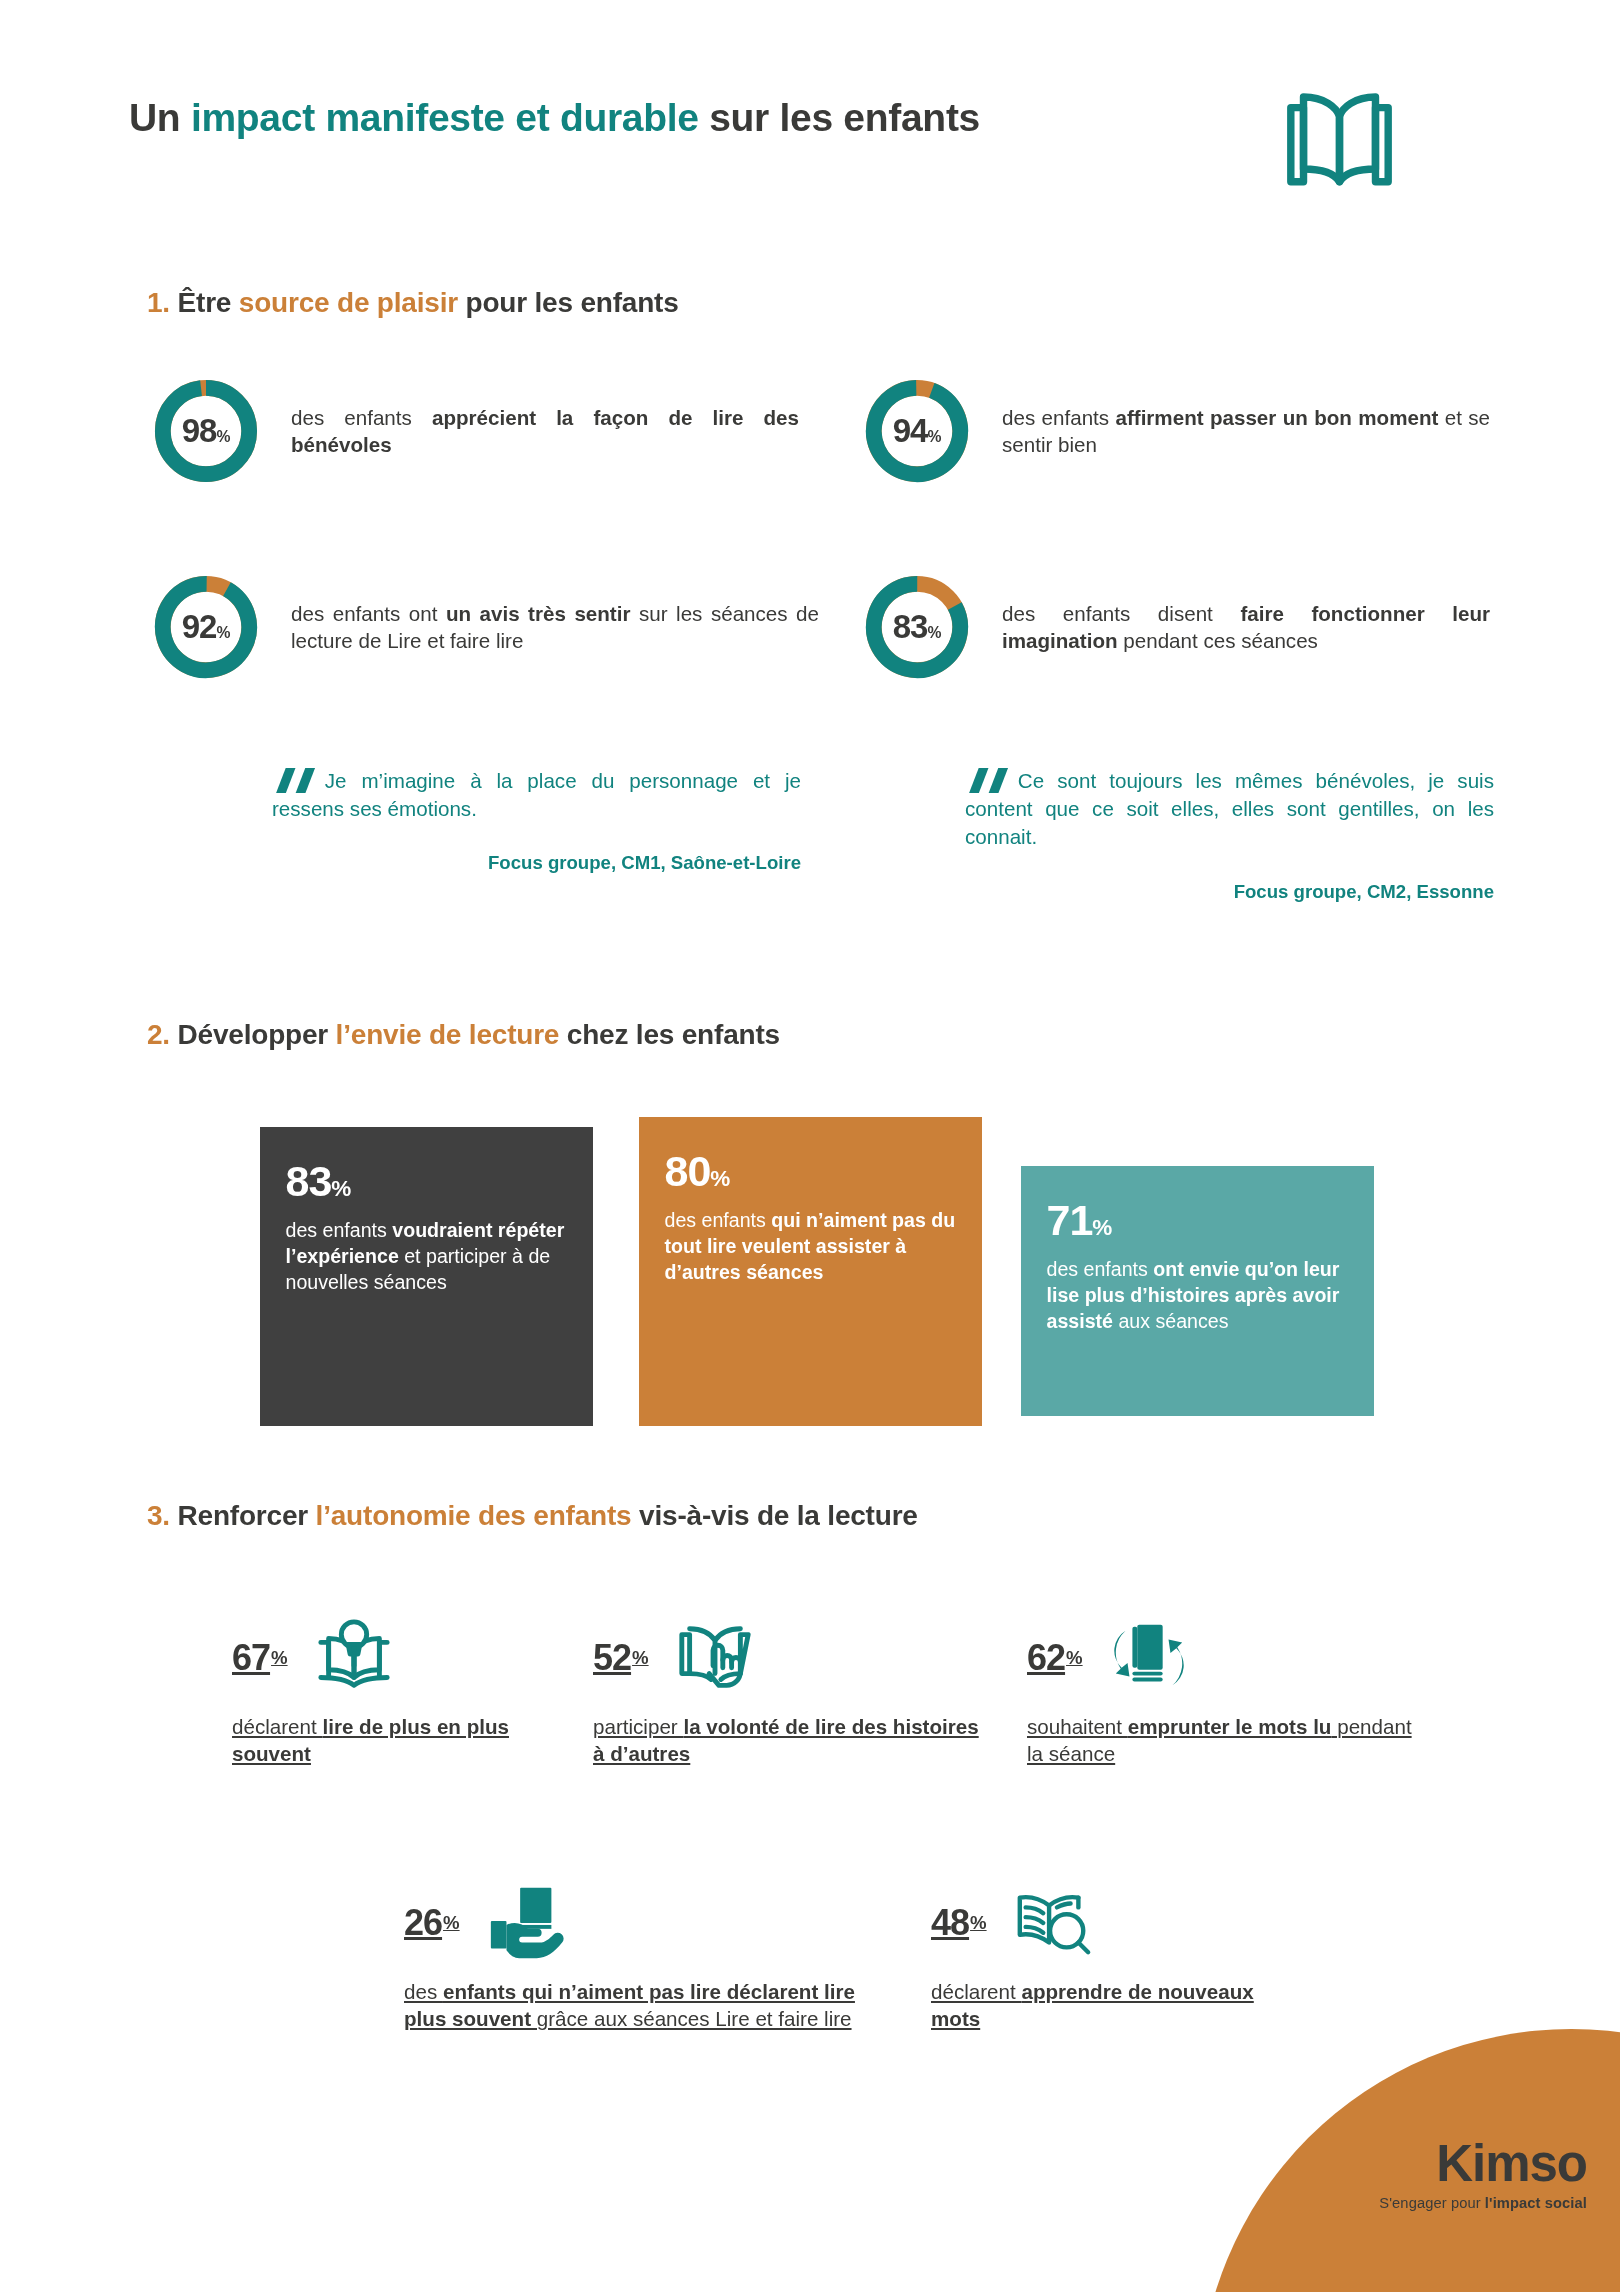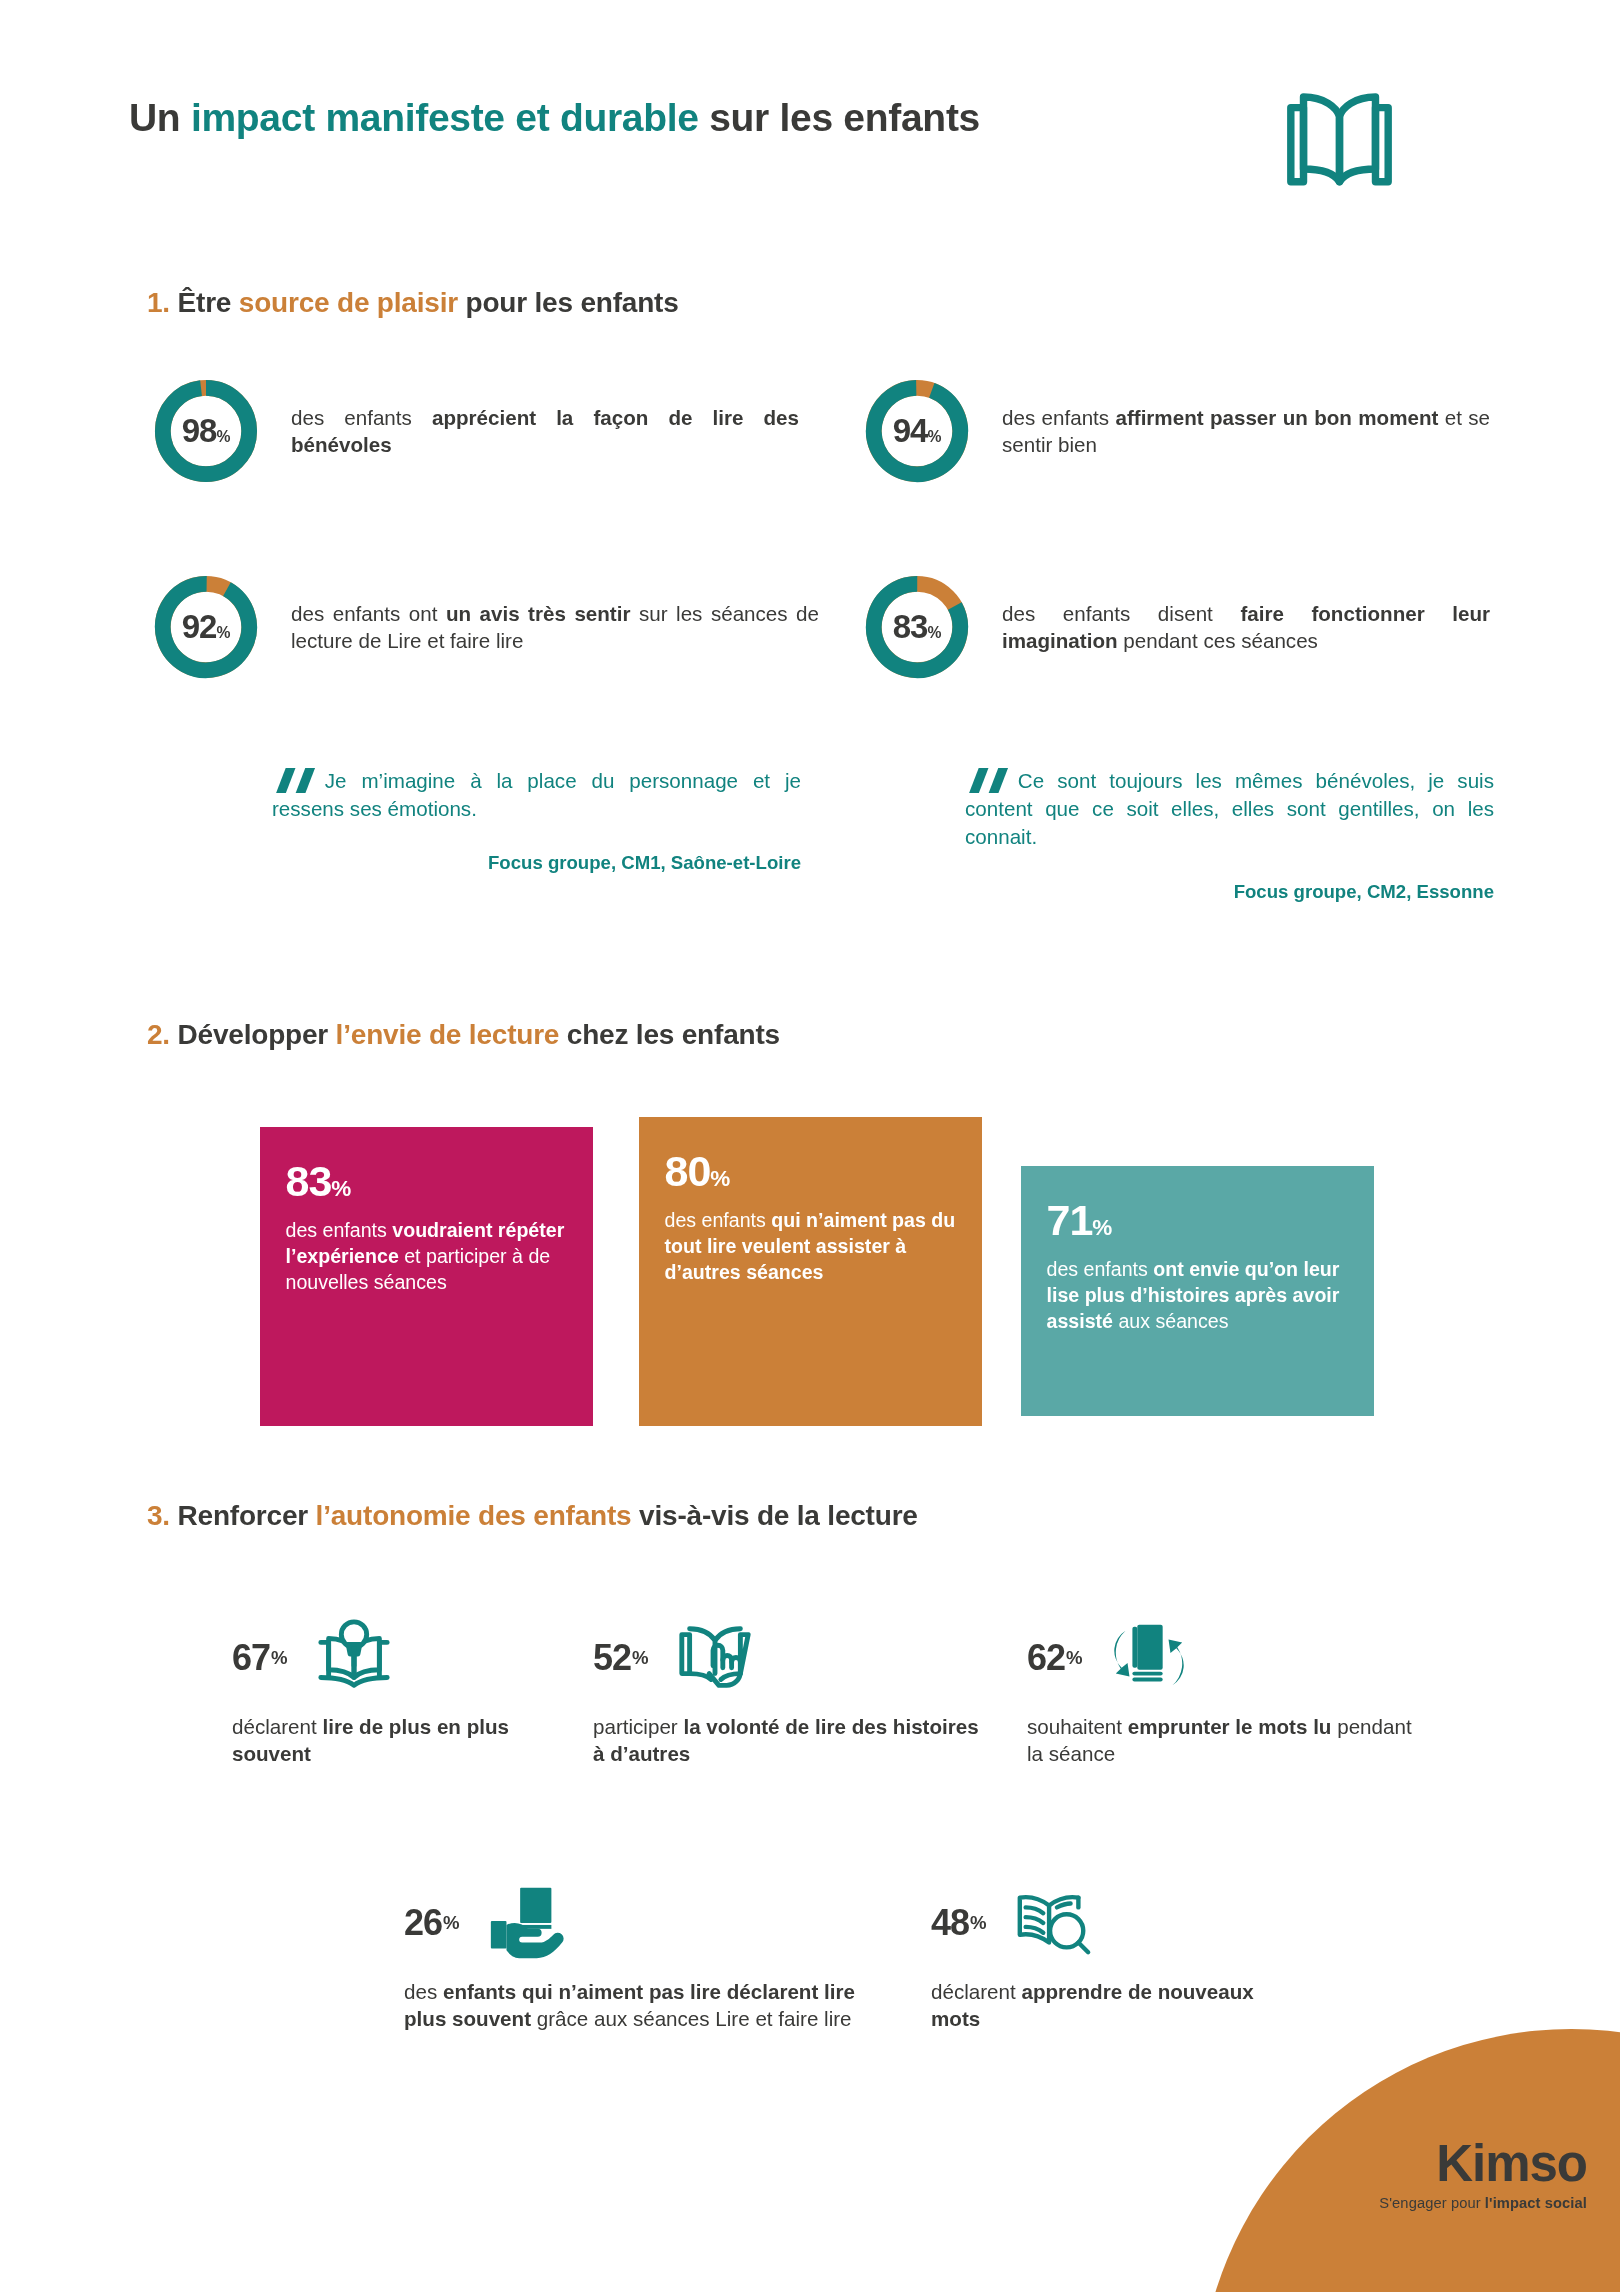--- a/index.html
+++ b/index.html
@@ -53,21 +53,21 @@
   }
 
   
   .box{position:absolute;box-sizing:border-box;color:#ffffff;padding:33px 25.5px 19.6px 25.5px;}
   .box .bignum{font-size:43px;font-weight:bold;letter-spacing:-1px;line-height:1;}
   .box .bigpct{font-size:22.5px;font-weight:bold;}
   .box .btxt{margin-top:13.7px;font-size:19.6px;line-height:1.34;font-weight:300;}
   .box .btxt b{font-weight:bold;}
 
   
-  .istat{position:absolute;}
+  .istat{position:absolute;text-decoration:underline;}
   .istat .head{display:flex;align-items:center;}
   .istat .n{font-size:36px;font-weight:bold;color:#3a3a38;letter-spacing:-1px;line-height:1;}
   .istat .p{font-size:18.6px;font-weight:bold;color:#3a3a38;margin-left:1px;}
   .istat .ico{margin-left:25.5px;width:82px;height:82px;display:block;}
   .istat .cap{margin-top:13.7px;font-size:20.6px;line-height:1.35;color:#3a3a38;font-weight:300;}
   .istat .cap b{font-weight:bold;}
 
   
   .footer-blob{
     position:absolute;right:0;bottom:0;width:421px;height:323px;overflow:hidden;
@@ -191,21 +191,21 @@
         </svg>
       </span><span>Ce sont toujours les mêmes bénévoles, je suis content que ce soit elles, elles sont gentilles, on les connait.</span>
     </div>
     <div class="src">Focus groupe, CM2, Essonne</div>
   </div>
 
   <div class="sec-title" style="left:147px;top:1019px;">
     <span class="num">2.</span><span> Développer </span><span class="hl">l’envie de lecture</span><span> chez les enfants</span>
   </div>
 
-  <div class="box" style="left:260px;top:1127px;width:333px;height:299px;background:#be185d;">
+  <div class="box" style="left:260px;top:1127px;width:333px;height:299px;background:#404040;">
     <div>
       <span class="bignum">83</span><span class="bigpct">%</span>
     </div>
     <div class="btxt">
       <span>des enfants </span><b>voudraient répéter l’expérience</b><span> et participer à de nouvelles séances</span>
     </div>
   </div>
 
   <div class="box" style="left:639px;top:1117px;width:343px;height:309px;background:#cb8038;">
     <div>

